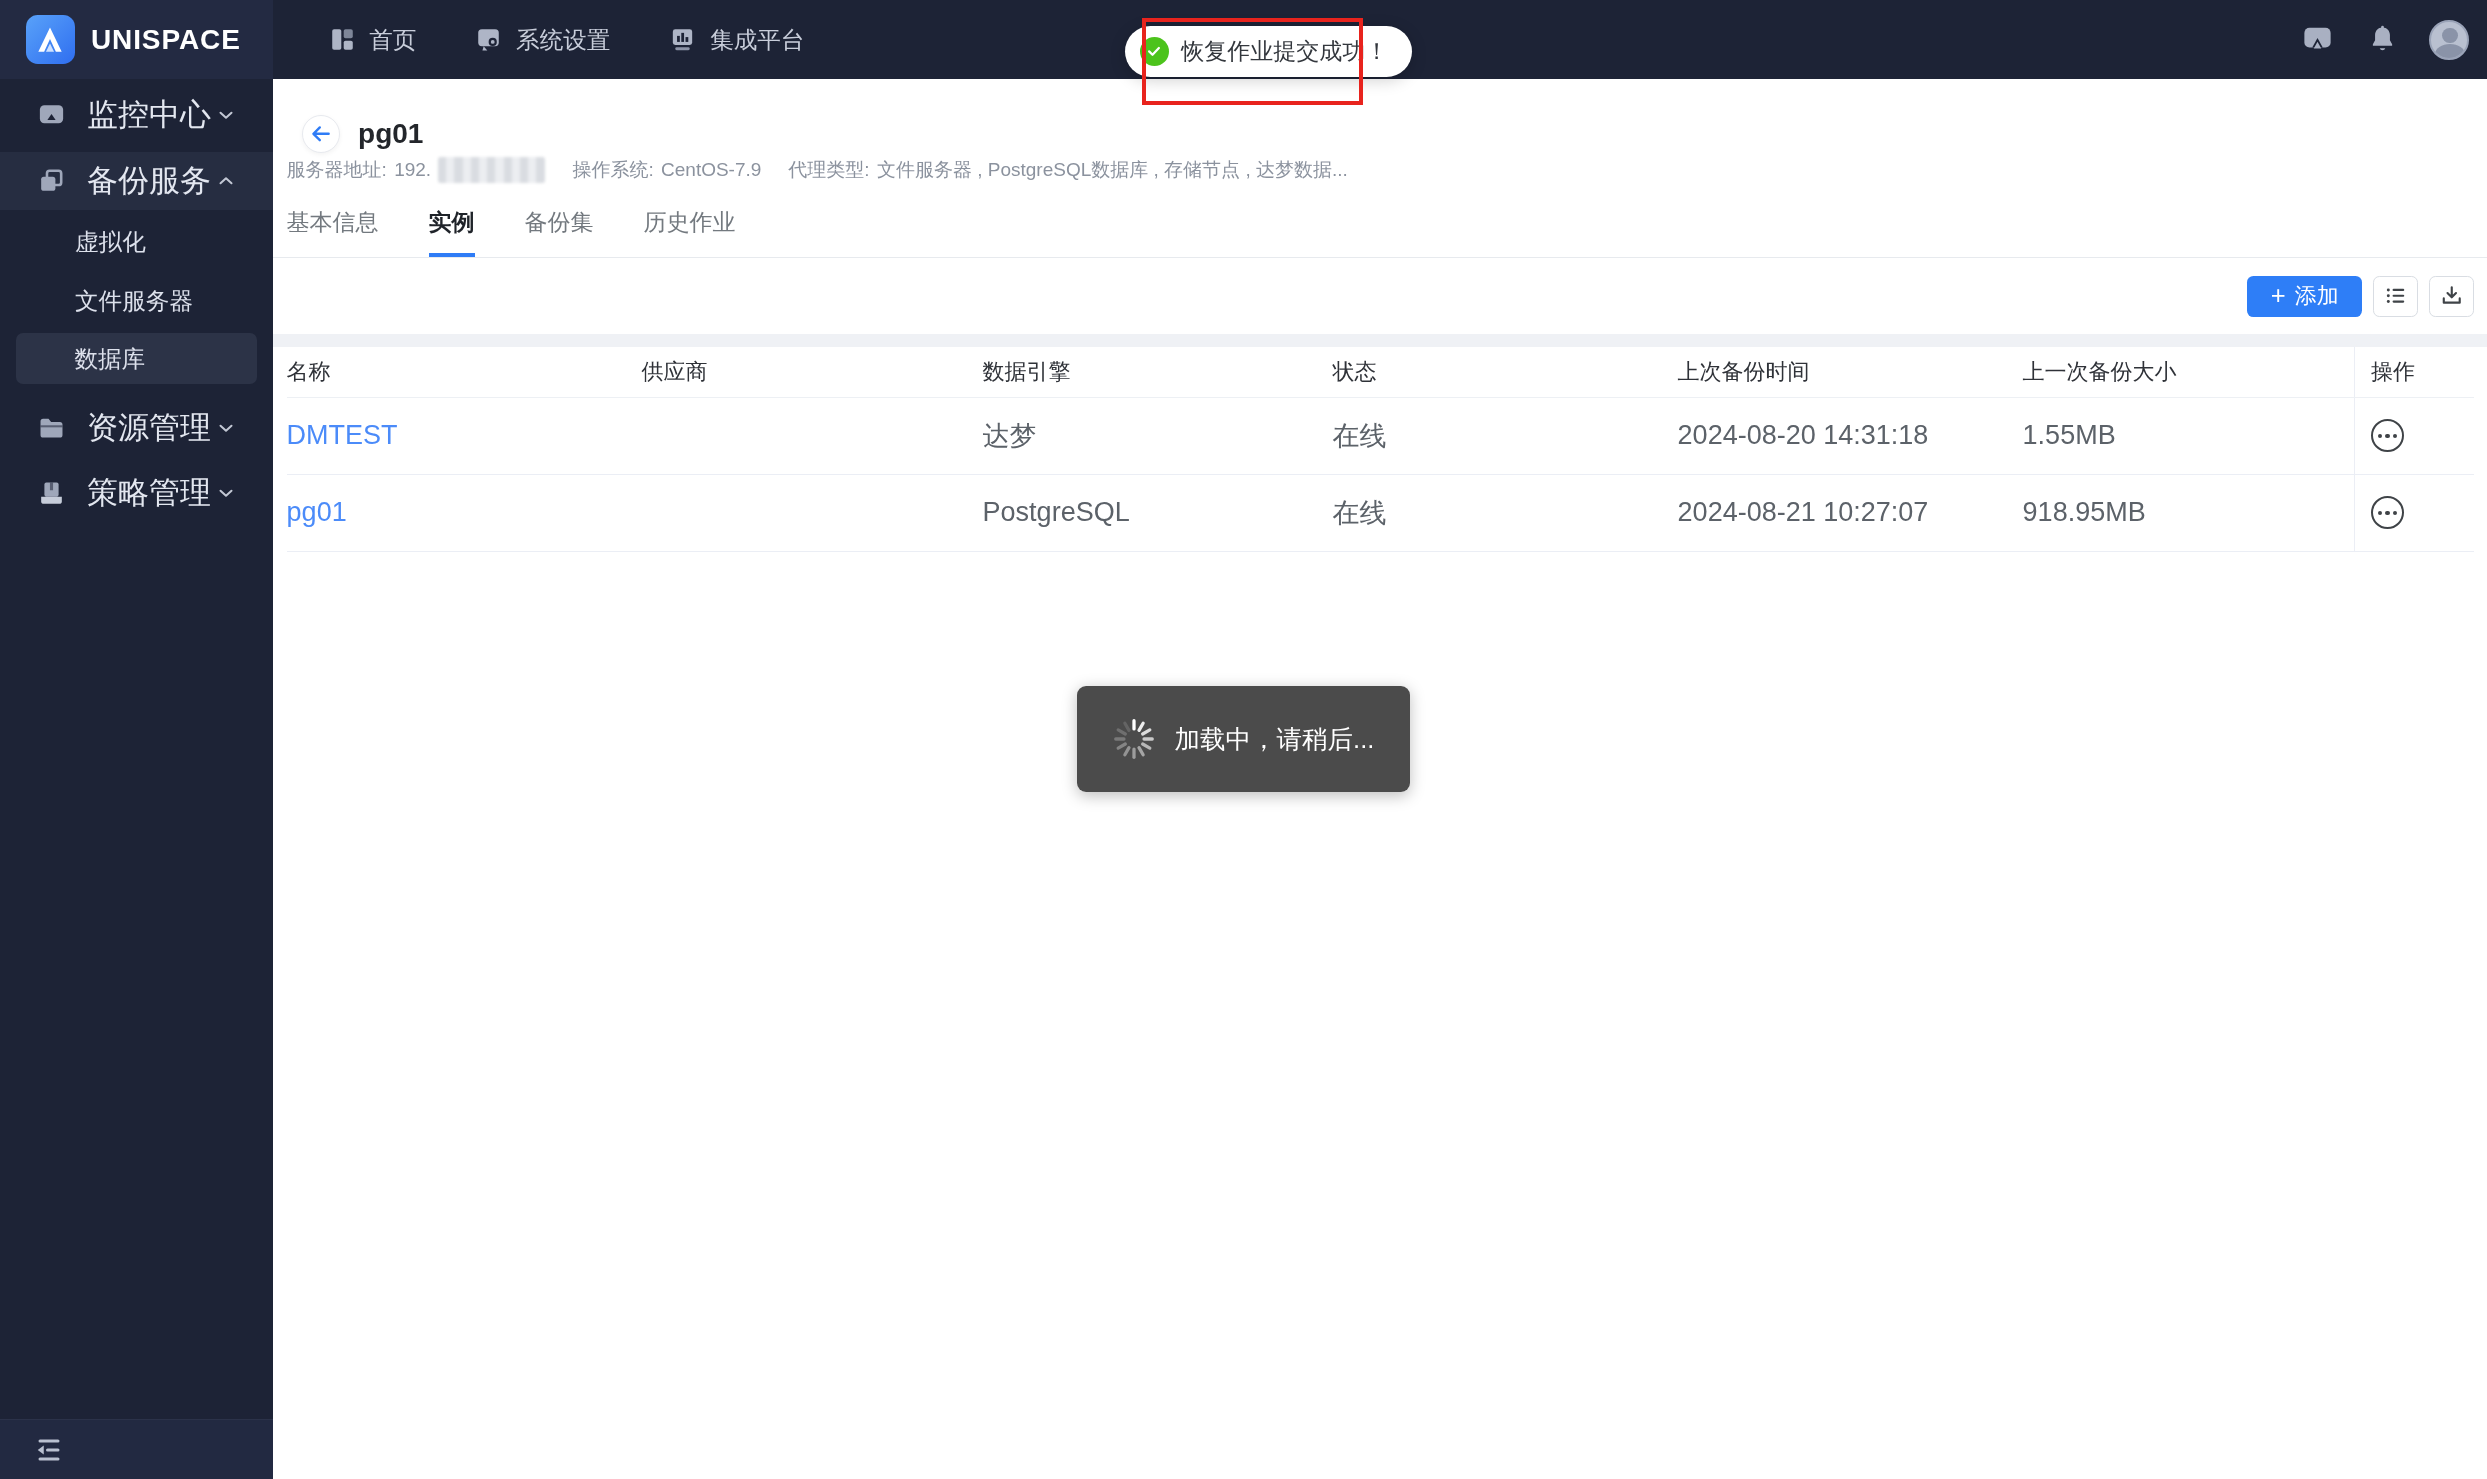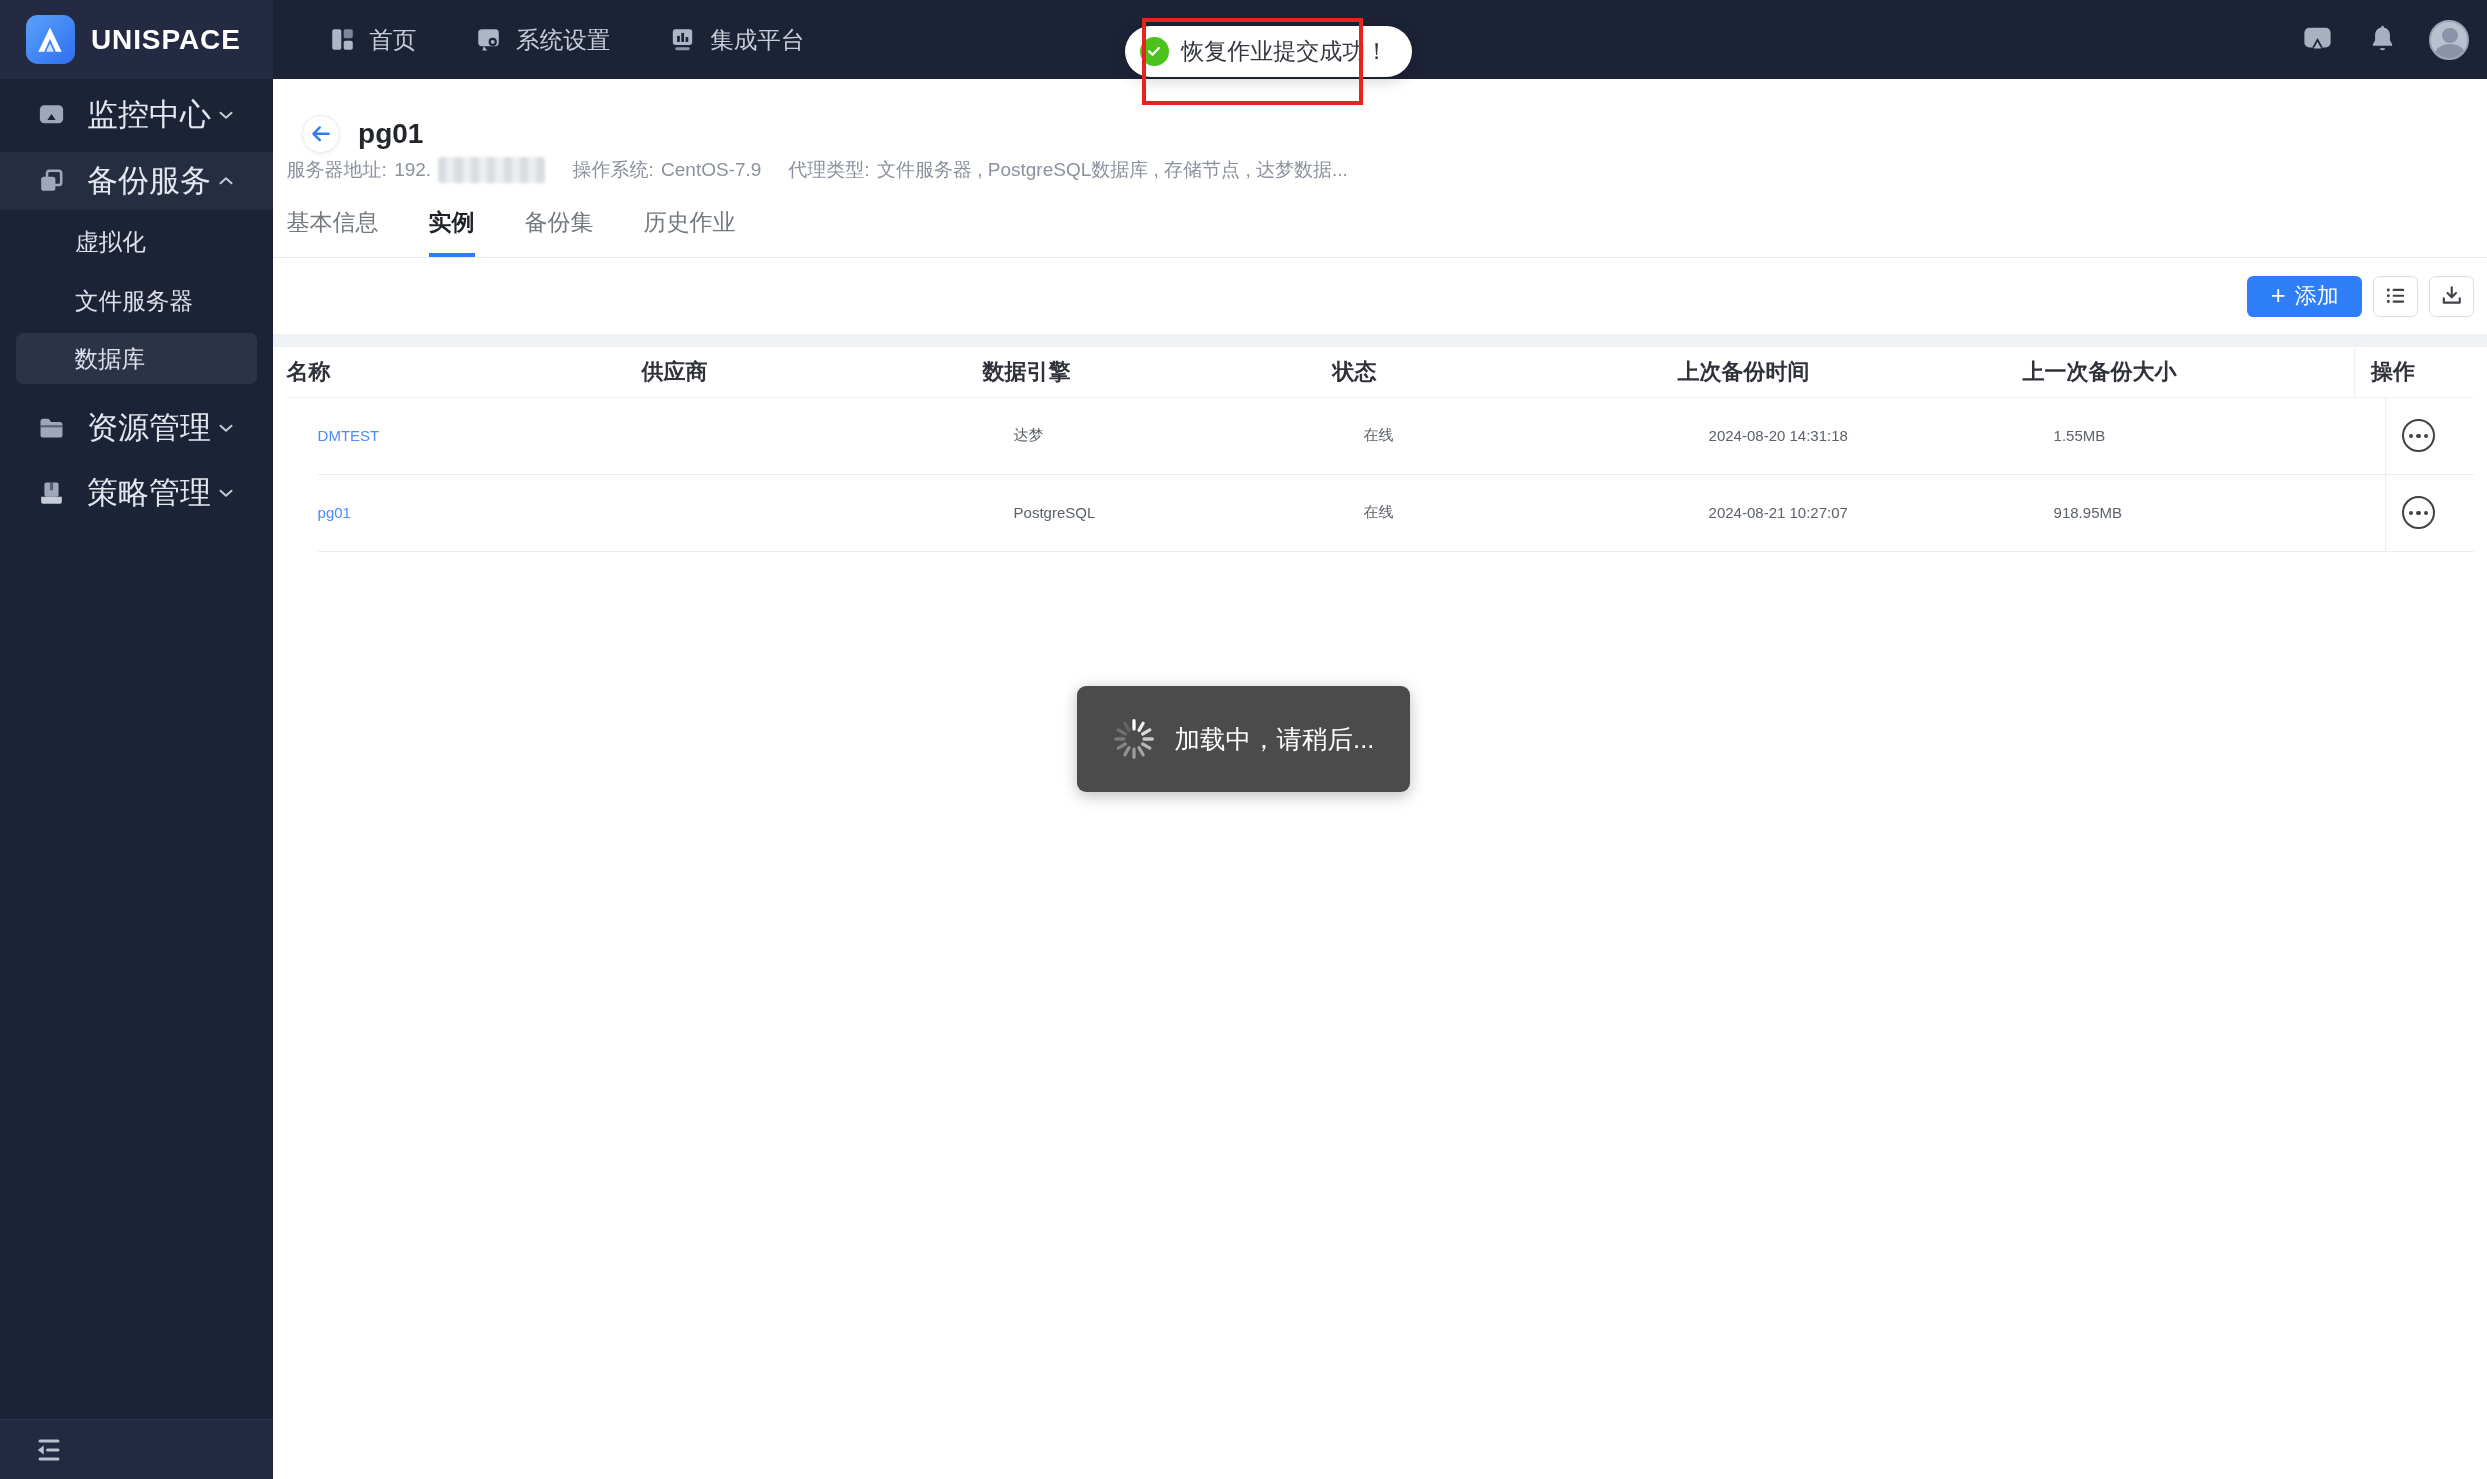--- a/index.html
+++ b/index.html
@@ -121,22 +121,22 @@
   .gray-strip { height:12.7px; background:#eff1f5; }
 
   
   .tbl { margin:0 12.7px 0 13.6px; }
   .trow {
     display:grid;
     grid-template-columns:355px 341px 350px 345px 345px 331px minmax(0,1fr);
     align-items:stretch;
   }
   .trow > div { display:flex; align-items:center; }
-  .thead { height:51px; font-size:22px; font-weight:700; color:#2f3238; border-bottom:0.9px solid #edf0f4; }
-  .tr { height:77px; font-size:15px; color:#5c6269; border-bottom:0.9px solid #ebeef5;margin-left:31px; }
+  .thead { height:51px; font-size:22px; font-weight:400; color:#2f3238; border-bottom:0.9px solid #edf0f4; }
+  .tr { height:77px; font-size:27px; color:#5c6269; border-bottom:0.9px solid #ebeef5; }
   .cell-ops { border-left:0.9px solid #ebeef5; padding-left:16.4px; }
   .link { color:#4b8bf9; cursor:pointer; text-decoration:none; }
   .ops-btn {
     width:33px; height:33px; border-radius:50%; border:2.3px solid #3f4347;
     display:flex; align-items:center; justify-content:center; gap:3.2px; cursor:pointer; background:#fff;
   }
   .ops-btn i { width:4.1px; height:4.1px; border-radius:50%; background:#3f4347; }
 
   
   .toast-success {

